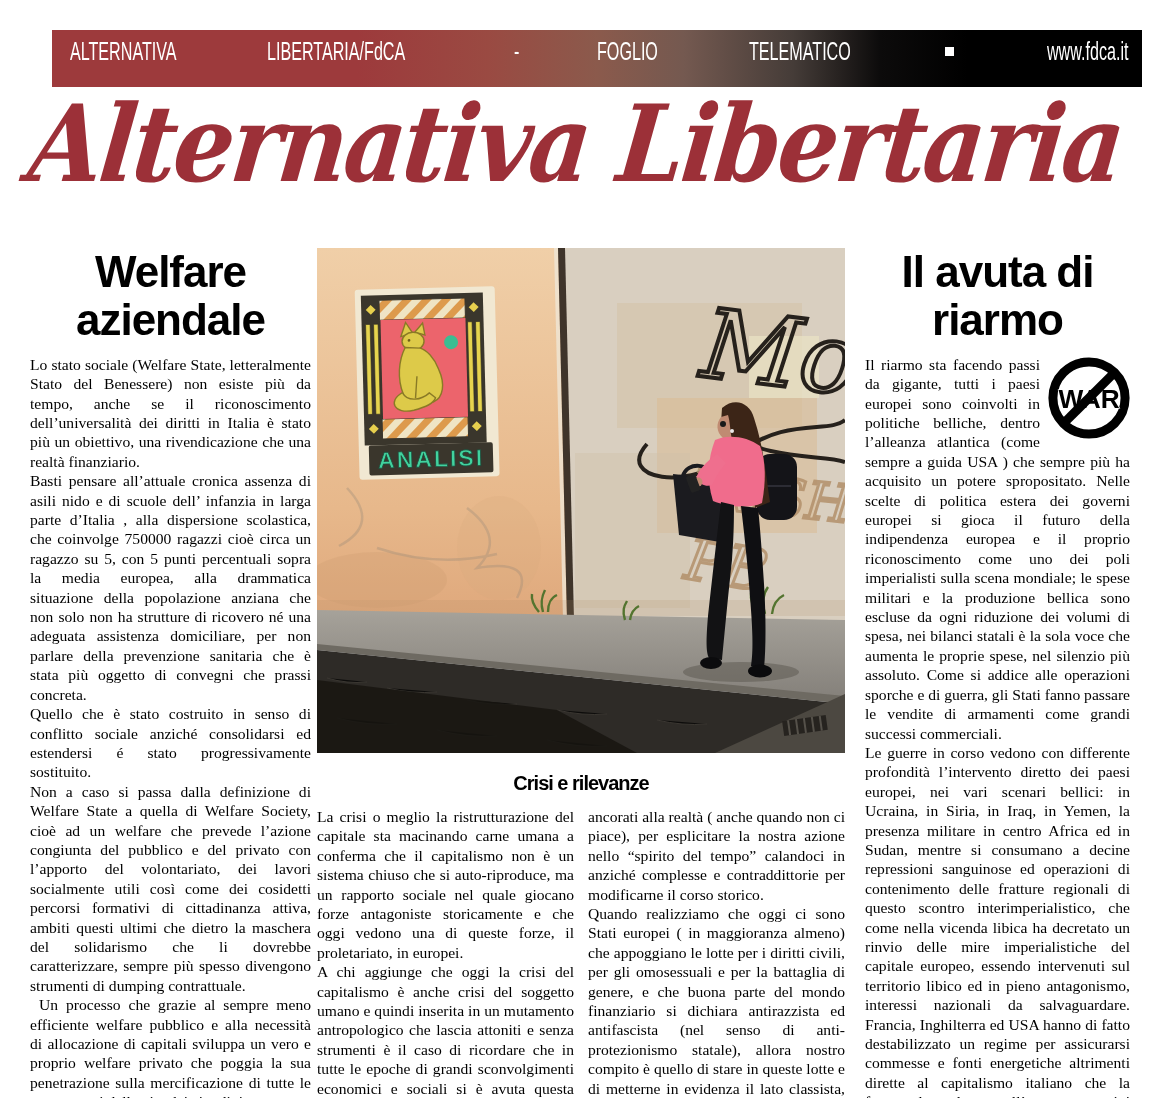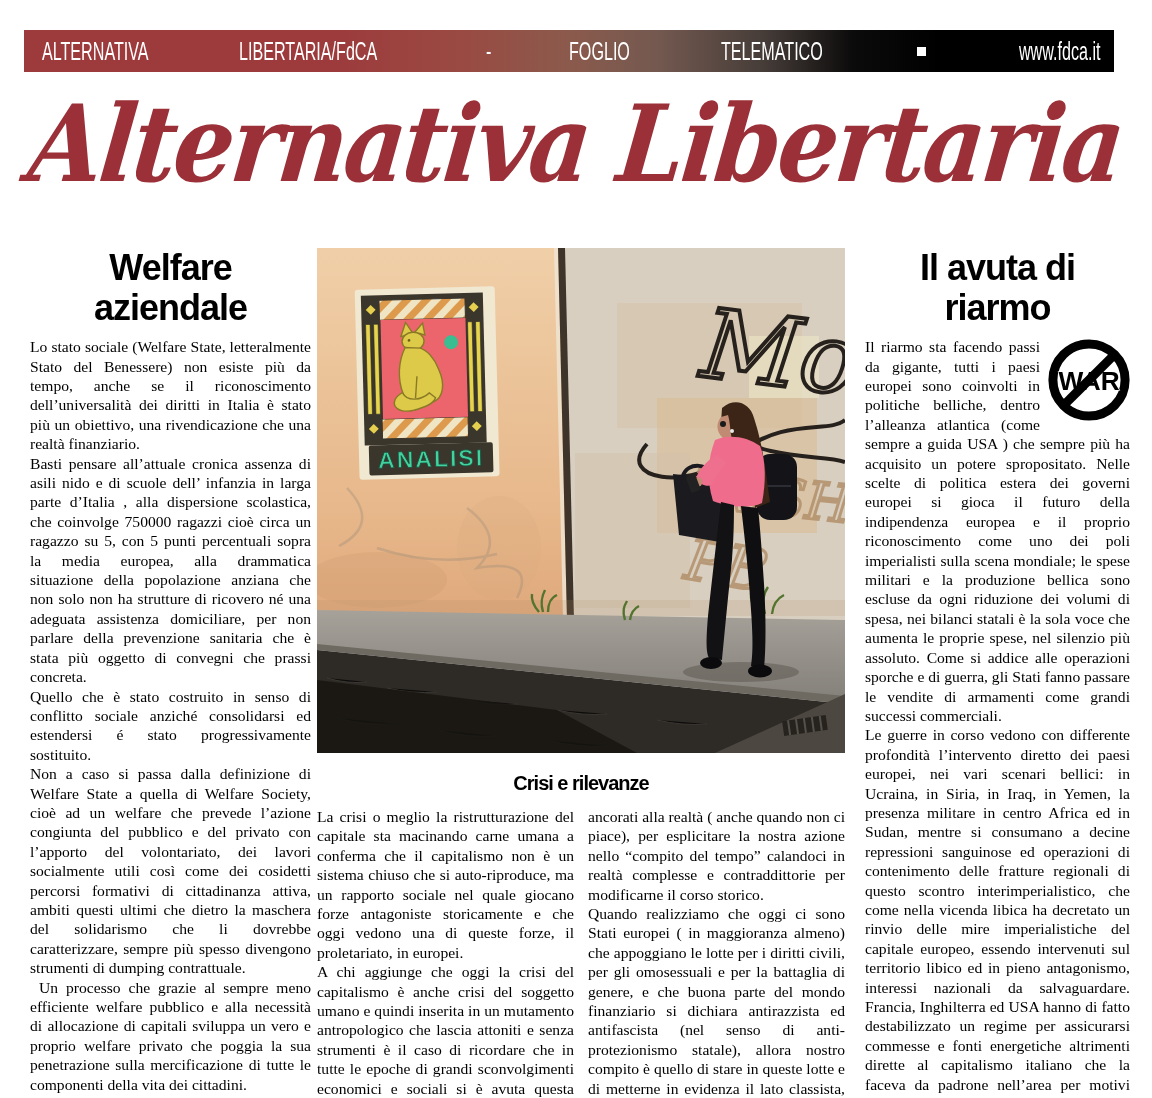--- a/index.html
+++ b/index.html
@@ -5,21 +5,21 @@
   * { box-sizing: border-box; }
   html,body { margin:0; padding:0; }
   body {
     width:1152px; height:1098px; overflow:hidden;
     background:#ffffff;
     font-family:"Liberation Serif", serif;
     color:#000;
   }
   
   .banner {
-    position:absolute; left:24px; top:30px; width:1090px; height:42px;
+    position:absolute; left:52px; top:30px; width:1090px; height:57px;
     background:linear-gradient(90deg,#9d3a3c 0%,#9d3a3c 28%,#9a4a42 40%,#8b5a4c 50%,#745950 58%,#453c38 68%,#0c0b0b 76%,#000 84%,#000 100%);
   }
   .banner .bi {
     position:absolute; top:0; height:42px; line-height:42px;
     color:#fff; font-family:"Liberation Sans", sans-serif;
     font-size:26px; font-weight:400; letter-spacing:0;
     transform:scaleX(0.62); transform-origin:left center; white-space:nowrap;
   }
   .banner .sq { position:absolute; top:17px; width:9px; height:9px; background:#fff; }
   .banner .url { transform-origin:right center; }
@@ -35,21 +35,21 @@
     transform:skewX(-6deg) scaleY(1.12); transform-origin:center;
     white-space:nowrap;
   }
   
   .content { position:absolute; left:30px; top:248px; width:1100px; display:flex; }
   .col-left  { width:281px; margin-right:6px; }
   .col-mid   { width:528px; margin-right:20px; }
   .col-right { width:265px; }
   .headline {
     font-family:"Liberation Sans", sans-serif; font-weight:bold;
-    font-size:36px; letter-spacing:-1px; text-align:center;
+    font-size:44px; letter-spacing:-1px; text-align:center;
     margin:0 0 10px 0; color:#000; line-height:1.1;
   }
   .headline.mid { font-size:20px; margin:19px 0 13px 0; }
   .bodytext p {
     margin:0; text-align:justify;
     font-size:15.6px; line-height:19.4px;
     font-family:"Liberation Serif", serif;
   }
   .bodytext p.indent { text-indent:9px;font-family:Liberation Serif, serif; }
   .midcols { display:flex; }
@@ -210,21 +210,21 @@
       </g>
     </svg>
 
     <h2 class="headline mid">Crisi e rilevanze</h2>
     <div class="midcols bodytext">
       <div class="mc">
         <p>La crisi o meglio la ristrutturazione del capitale sta macinando carne umana a conferma che il capitalismo non è un sistema chiuso che si auto-riproduce, ma un rapporto sociale nel quale giocano forze antagoniste storicamente e che oggi vedono una di queste forze, il proletariato, in europei.</p>
         <p>A chi aggiunge che oggi la crisi del capitalismo è anche crisi del soggetto umano e quindi inserita in un mutamento antropologico che lascia attoniti e senza strumenti è il caso di ricordare che in tutte le epoche di grandi sconvolgimenti economici e sociali si è avuta questa approssimazione al disastro</p>
       </div>
       <div class="mc">
-        <p>ancorati alla realtà ( anche quando non ci piace), per esplicitare la nostra azione nello “compito del tempo” calandoci in realtà complesse e contraddittorie per modificarne il corso storico.</p>
+        <p>ancorati alla realtà ( anche quando non ci piace), per esplicitare la nostra azione nello “spirito del tempo” calandoci in anziché complesse e contraddittorie per modificarne il corso storico.</p>
         <p>Quando realizziamo che oggi ci sono Stati europei ( in maggioranza almeno) che appoggiano le lotte per i diritti civili, per gli omosessuali e per la battaglia di genere, e che buona parte del mondo finanziario si dichiara antirazzista ed antifascista (nel senso di anti-protezionismo statale), allora nostro compito è quello di stare in queste lotte e di metterne in evidenza il lato classista, fare</p>
       </div>
     </div>
   </div>
 
   <div class="col-right">
     <h2 class="headline">Il avuta di riarmo</h2>
     <div class="bodytext">
       <svg class="war-float" viewBox="0 0 100 100">
         <circle cx="50" cy="50" r="44" fill="#fff" stroke="#000" stroke-width="11"></circle>

